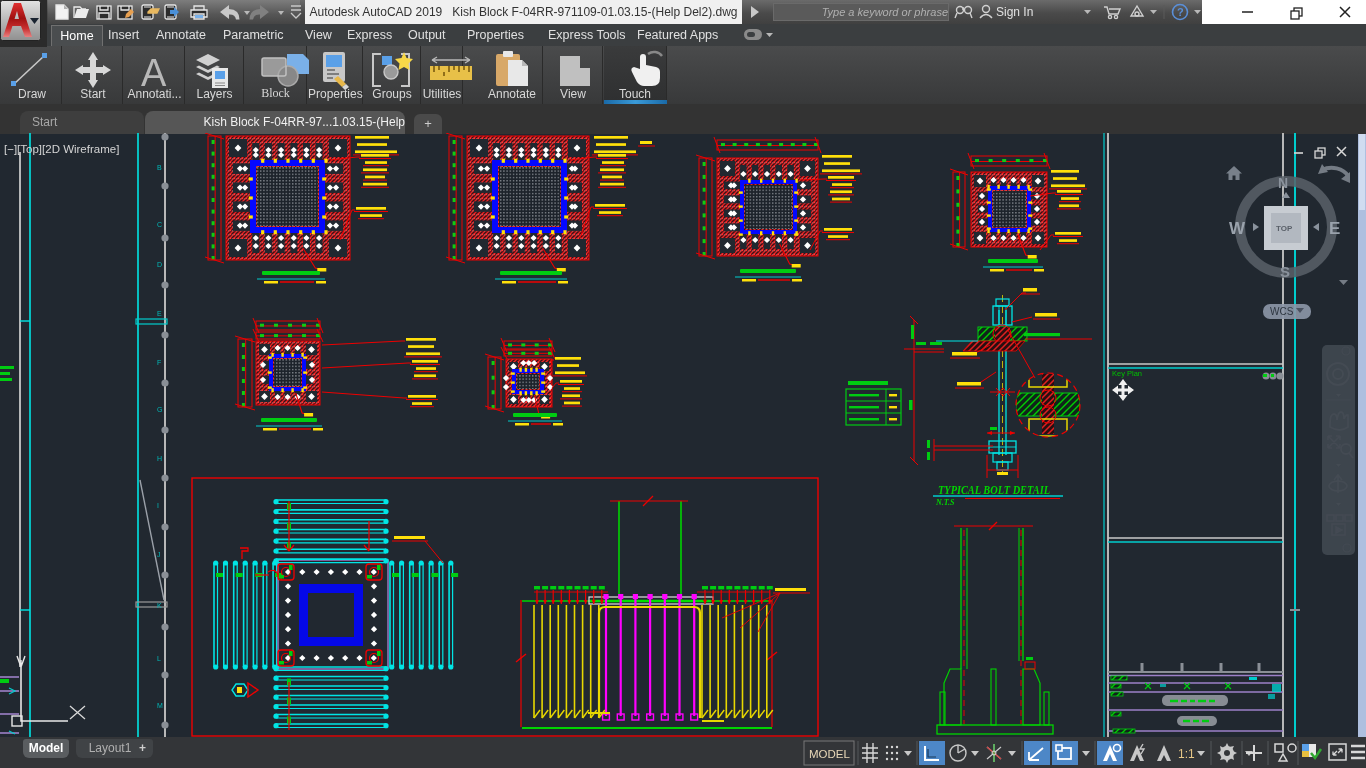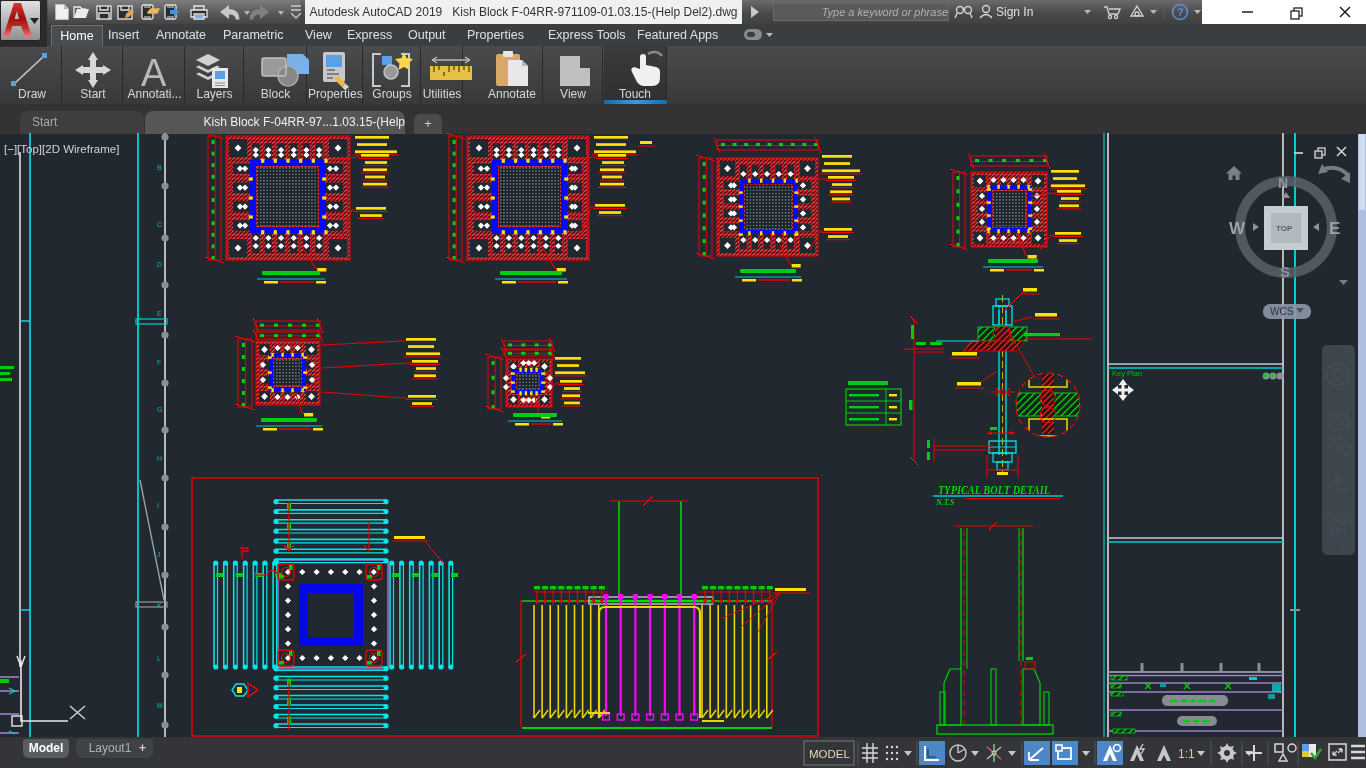--- a/index.html
+++ b/index.html
@@ -142,21 +142,21 @@
   </div>
 <div class="rpanel" style="left:64px;width:59px;top:46px;">
     <div class="rlabel">Start</div>
   </div>
 <div class="rpanel" style="left:125px;width:60px;top:46px;">
     <div class="rlabel">Annotati...</div>
   </div>
 <div class="rpanel" style="left:186px;width:58px;top:46px;">
     <div class="rlabel">Layers</div>
   </div>
-<div class="rpanel" style="left:245px;width:62px;top:46px;">
+<div class="rpanel" style="left:245px;width:62px;top:46px;font-family:Liberation Serif, serif;">
     <div class="rlabel">Block</div>
   </div>
 <div class="rpanel" style="left:308px;width:55px;top:46px;">
     <div class="rlabel">Properties</div>
   </div>
 <div class="rpanel" style="left:364px;width:57px;top:46px;">
     <div class="rlabel">Groups</div>
   </div>
 <div class="rpanel" style="left:422px;width:41px;top:46px;text-decoration:underline;">
     <div class="rlabel">Utilities</div>

